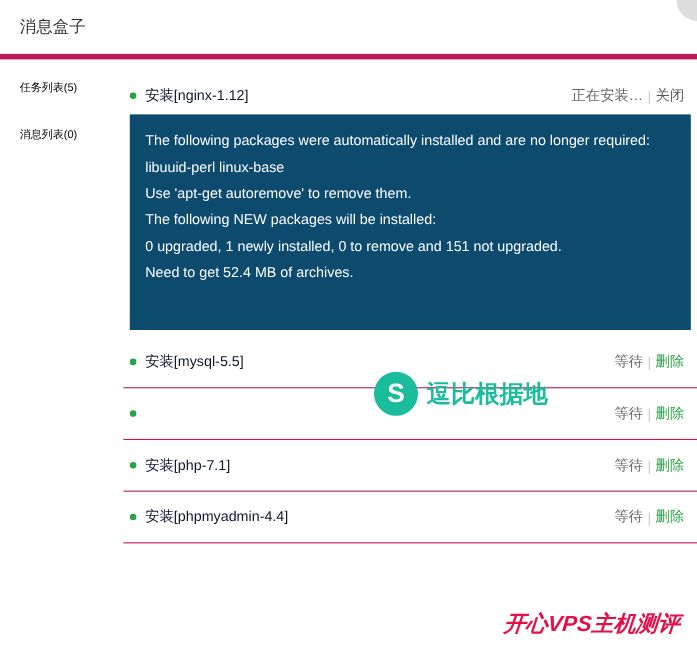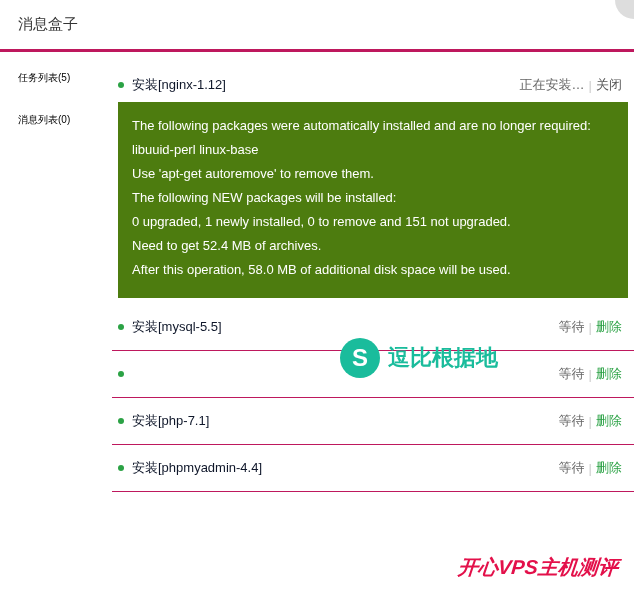--- a/index.html
+++ b/index.html
@@ -14,21 +14,21 @@
       background: #fff;
       width: 634px;
       height: 593px;
       overflow: hidden;
       position: relative;
     }
     .header {
       padding: 15px 18px;
       font-size: 15px;
       color: #333;
-      border-bottom: 3px solid #be185d;
+      border-bottom: 5px solid #be185d;
       position: relative;
     }
     .close-circle {
       position: absolute;
       right: 0;
       top: 0;
       width: 38px;
       height: 38px;
       border-radius: 50%;
       background: #ddd;
@@ -92,21 +92,21 @@
     }
     .action-link {
       color: #2ba245;
       cursor: pointer;
     }
     .close-link {
       color: #555;
       cursor: pointer;
     }
     .console {
-      background: #4d7c0f;
+      background: #0c4a6e;
       color: #fff;
       padding: 12px 14px;
       margin: 0 6px 6px 6px;
       font-size: 13px;
       line-height: 1.85;
       position: relative;
       height: 196px;
       overflow: hidden;
     }
     .console-scroll {
@@ -195,21 +195,20 @@
       </div>
     </div>
 
     <div class="console">
       <div>The following packages were automatically installed and are no longer required:</div>
       <div>libuuid-perl linux-base</div>
       <div>Use 'apt-get autoremove' to remove them.</div>
       <div>The following NEW packages will be installed:</div>
       <div>0 upgraded, 1 newly installed, 0 to remove and 151 not upgraded.</div>
       <div>Need to get 52.4 MB of archives.</div>
-      <div>After this operation, 58.0 MB of additional disk space will be used.</div>
       <div class="console-scroll"></div>
     </div>
 
     <div class="task-item">
       <div class="task-left">
         <span class="bullet"></span>
         <span class="task-label">安装[mysql-5.5]</span>
       </div>
       <div class="task-right">
         <span>等待</span>

